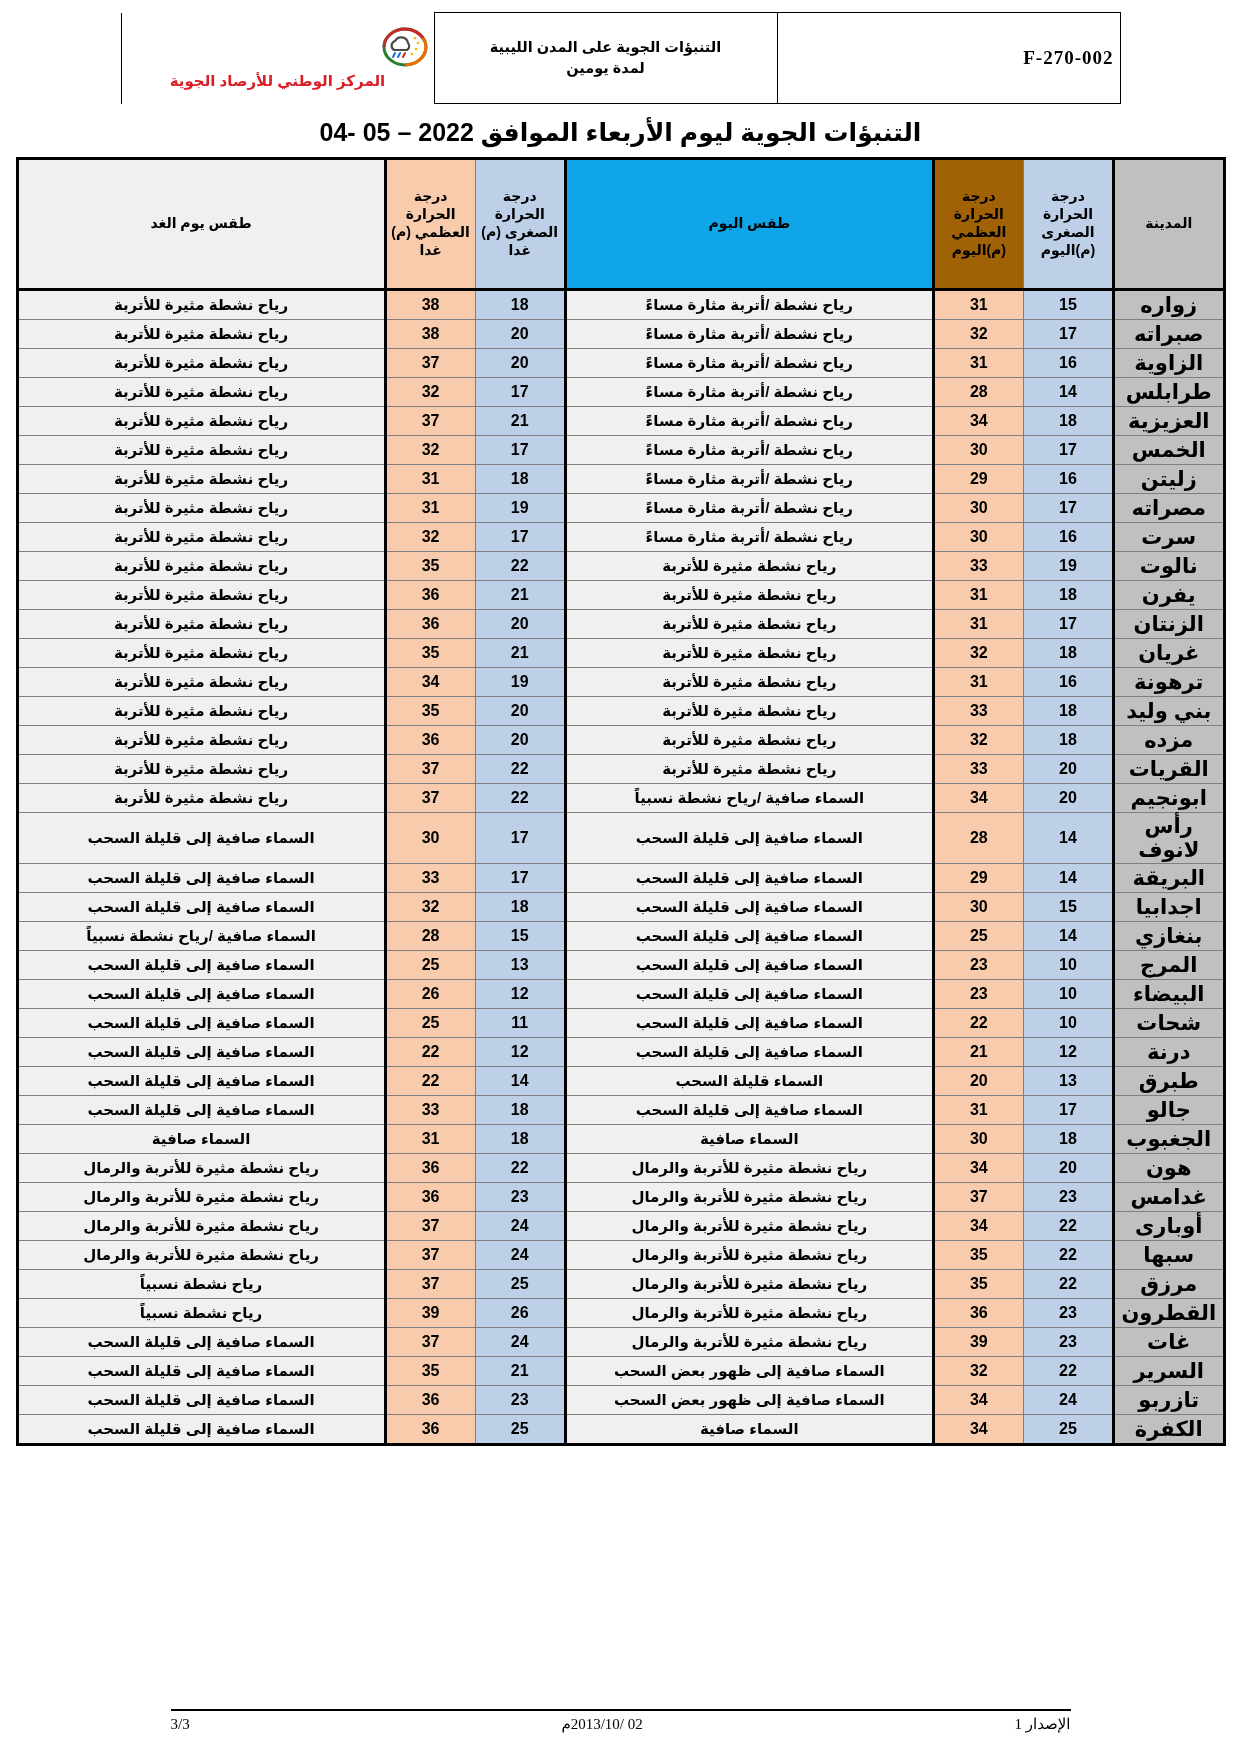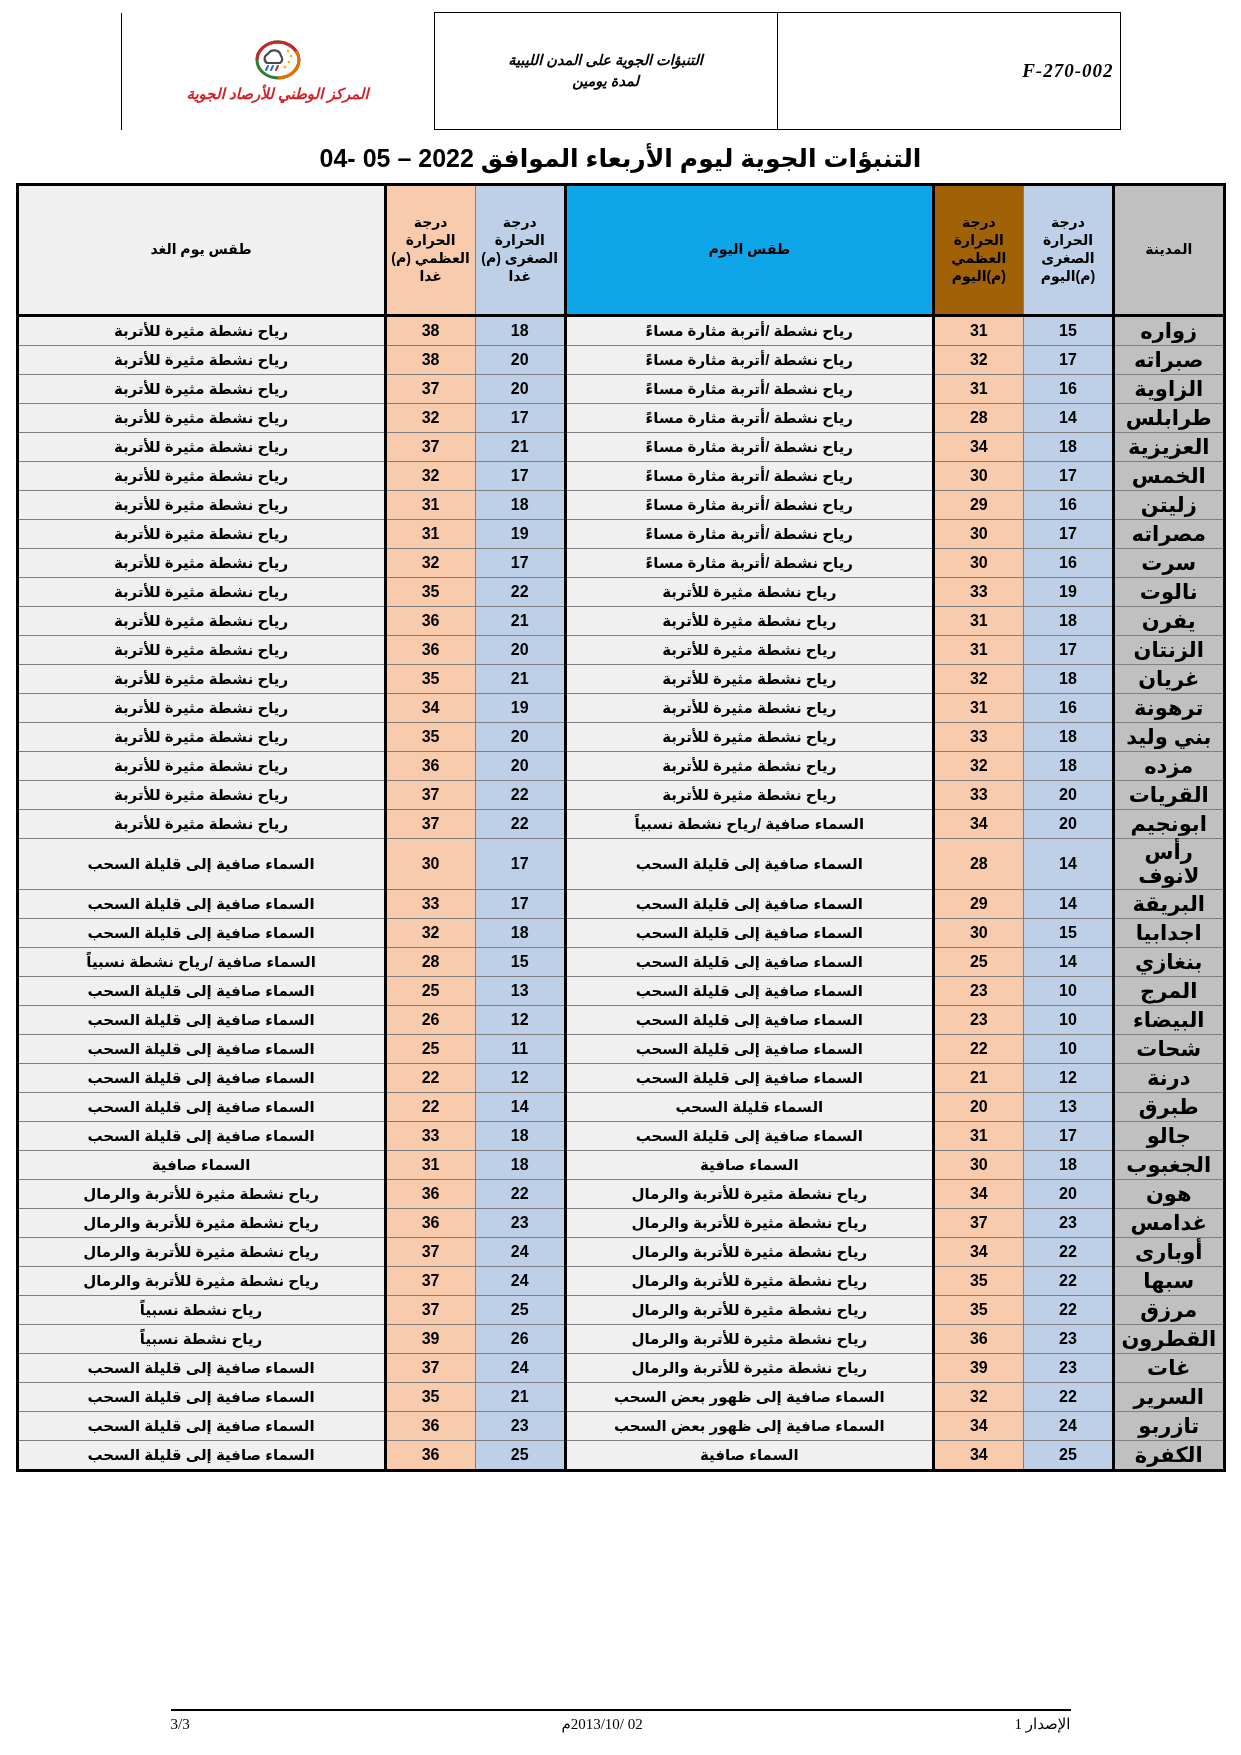--- a/index.html
+++ b/index.html
@@ -19,23 +19,22 @@
   
   .header-table {
     width: 960px;
     margin: 12px auto 0 auto;
     border-collapse: collapse;
     table-layout: fixed;
   }
   .header-table td {
     border: 1px solid #000000;
     vertical-align: middle;
-    padding: 17px 6px;
+    padding: 4px 6px;
     height: 82px;
-    font-style: italic;
   }
   .hdr-logo-cell {
     width: 300px;
     text-align: center;
     border-left: 1px solid #000 !important;
     border-top: 0 !important;
     border-right: 0 !important;
     border-bottom: 0 !important;
   }
   .hdr-mid-cell {
@@ -43,21 +42,20 @@
     text-align: center;
   }
   .hdr-code-cell {
     width: 330px;
     text-align: right;
   }
 
   .logo-wrap {
     display: flex;
     flex-direction: column;
-    align-items: center;
     justify-content: center;
     gap: 2px;
   }
   .logo-mark {
     width: 46px;
     height: 44px;
     position: relative;
   }
   .org-name {
     color: #d81f26;

